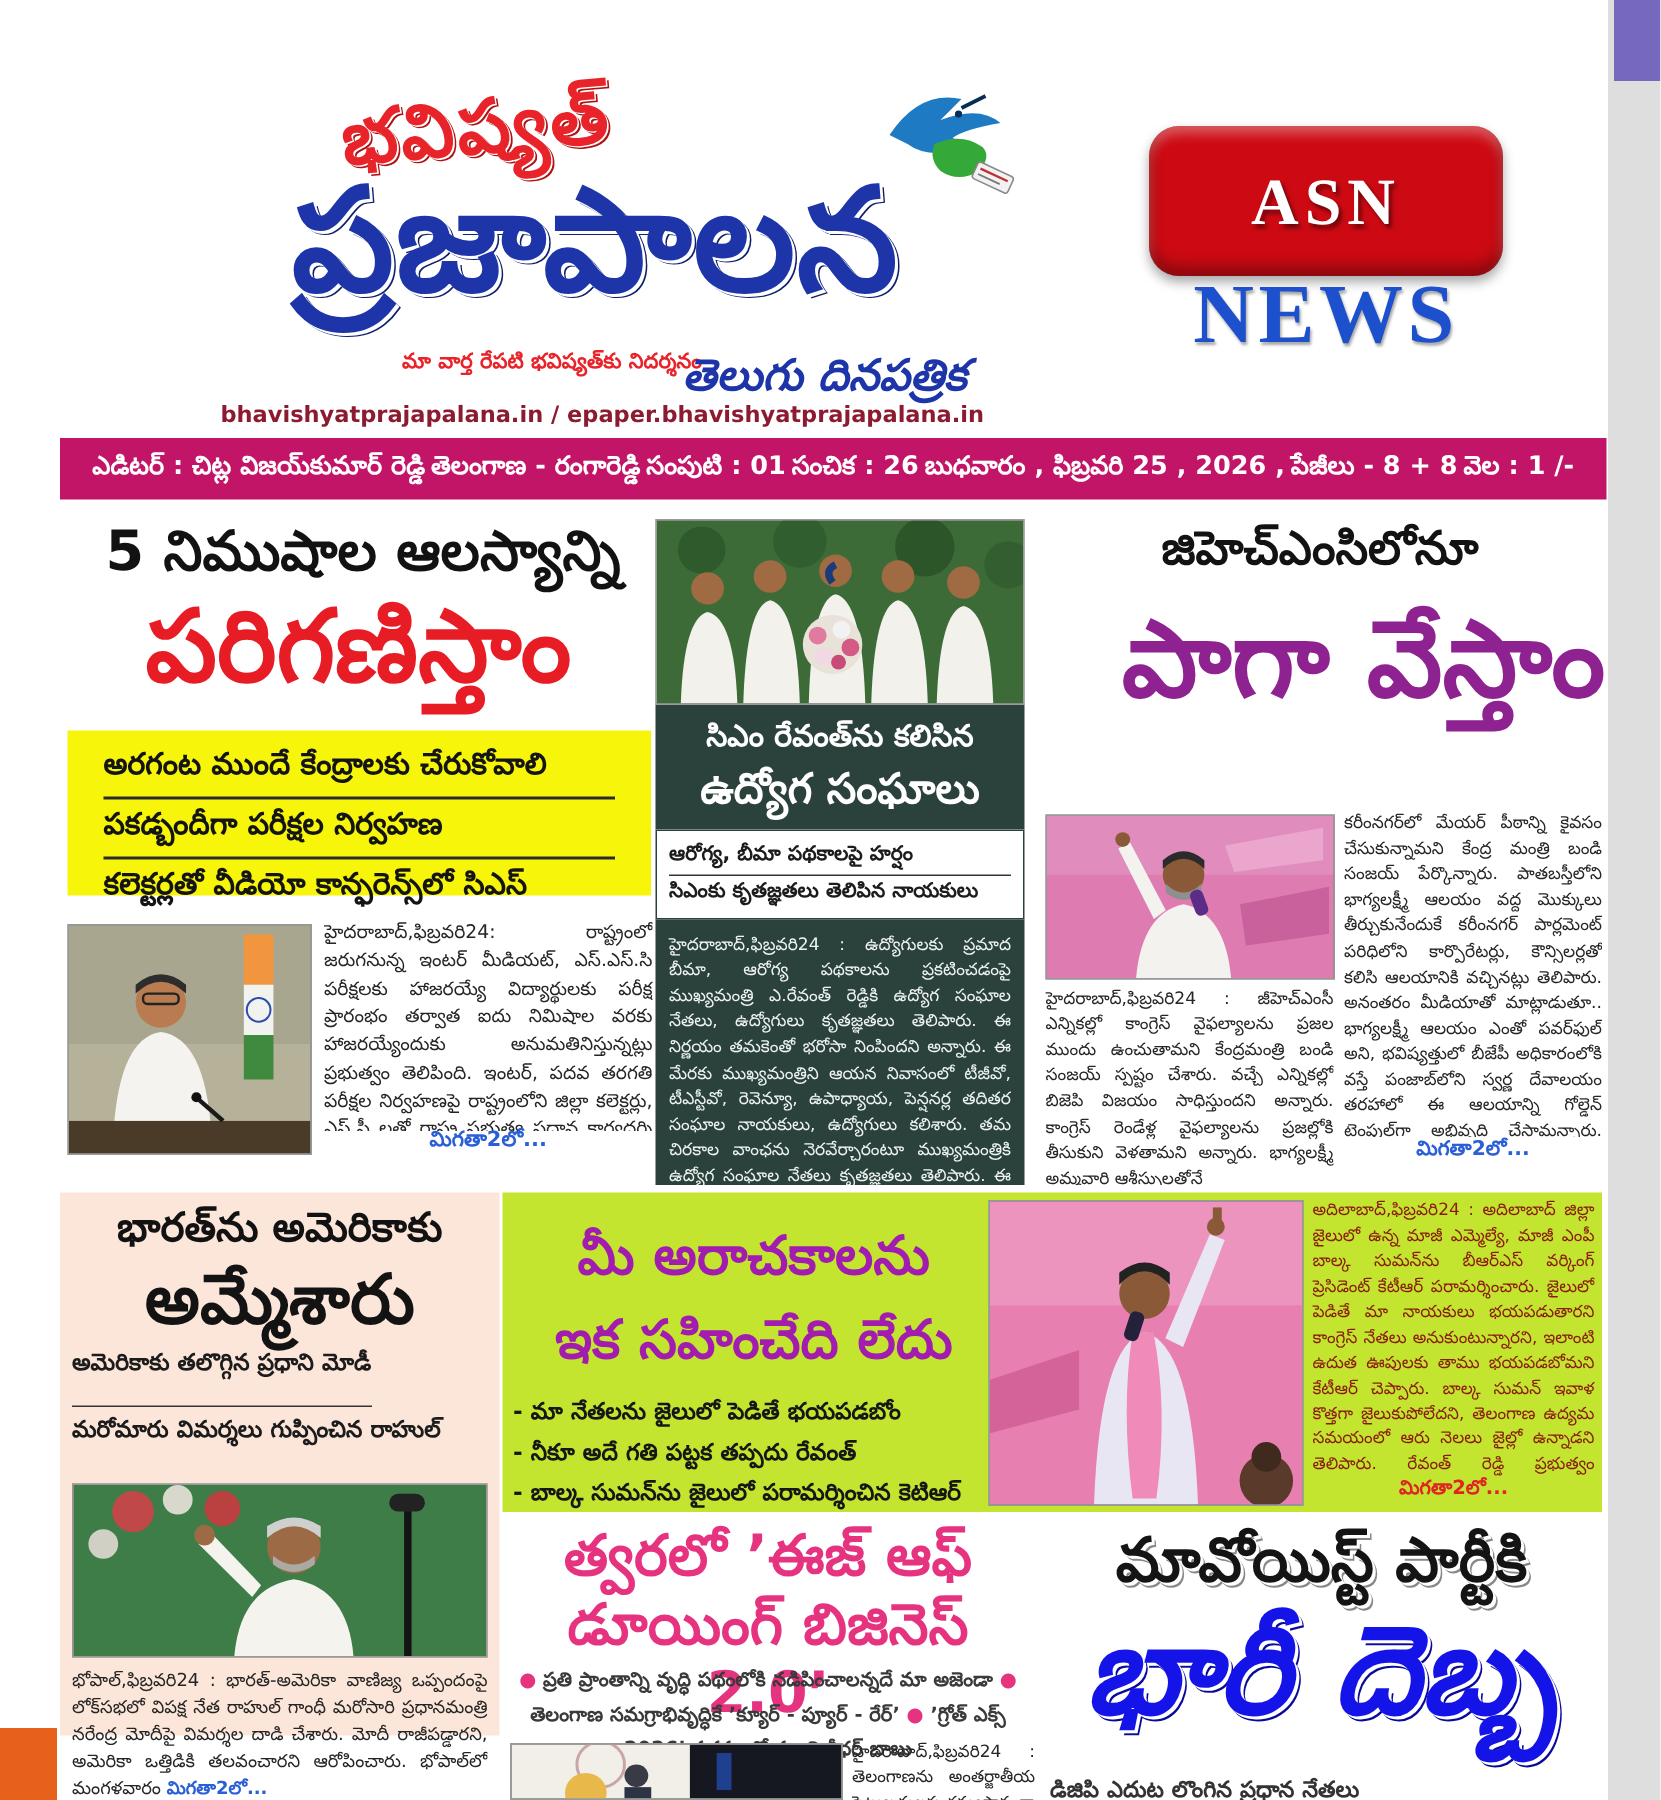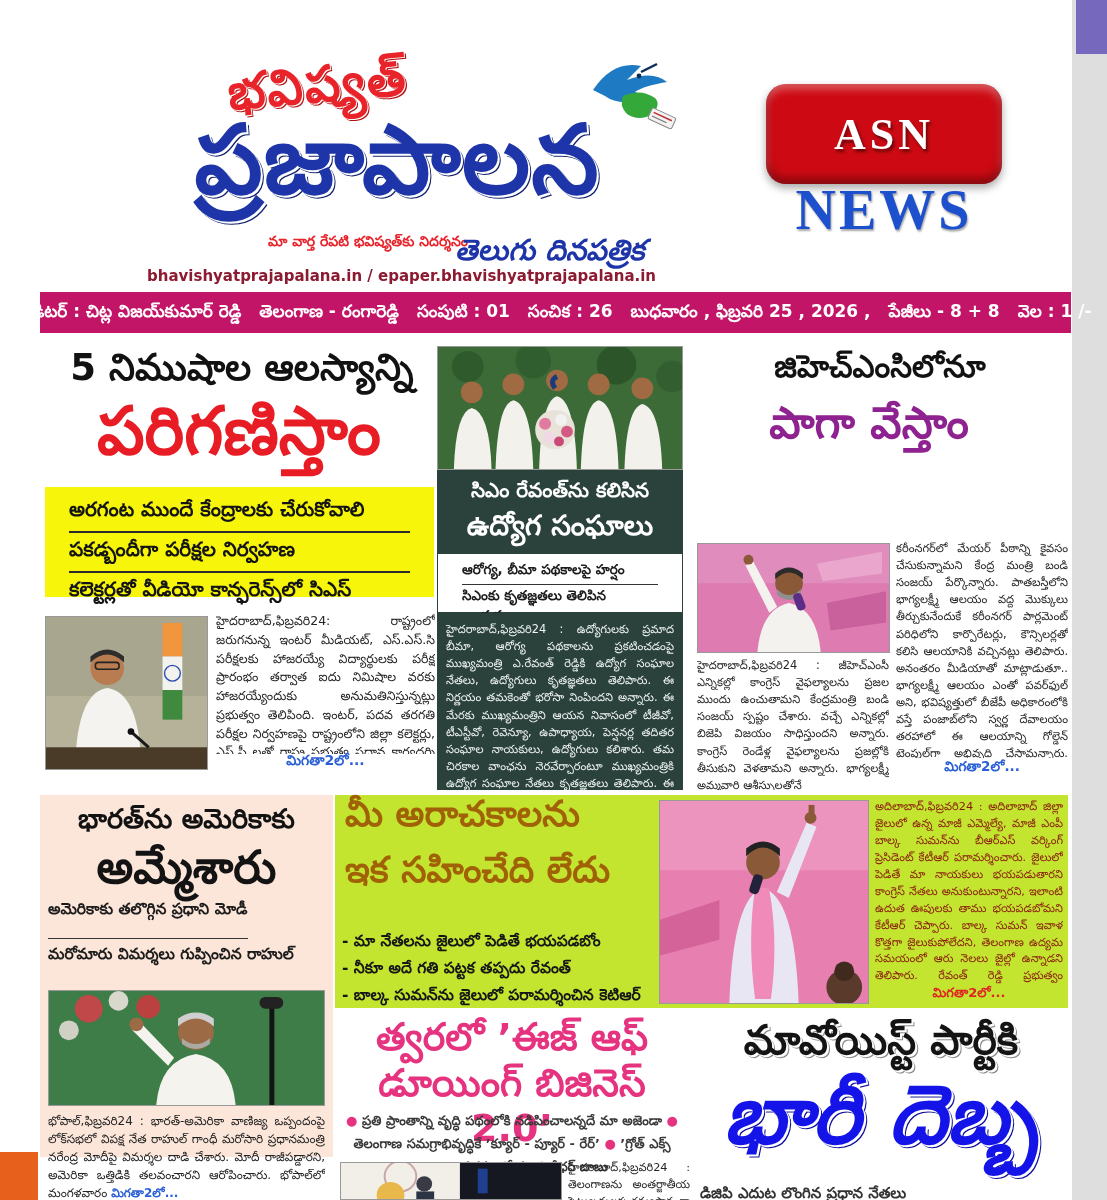--- a/index.html
+++ b/index.html
@@ -28,21 +28,21 @@
              display:flex; align-items:center; justify-content:center; }
   .asn-text { font-family:"Liberation Serif","DejaVu Serif",serif; font-size:44px; font-weight:bold; color:#ffffff;
               letter-spacing:4px; text-shadow:2px 3px 3px rgba(0,0,0,.5); }
   .news-text { position:absolute; left:766px; top:182px; width:236px; text-align:center;
                font-family:"Liberation Serif","DejaVu Serif",serif; font-size:56px; font-weight:bold; color:#1d50cc;
                letter-spacing:3px; text-shadow:1px 2px 2px rgba(0,0,0,.35); line-height:1; }
 
   
   .infobar { position:absolute; left:40px; top:292px; width:1031px; height:41px; background:#c21568;
              color:#ffffff; font-size:17px; font-weight:bold; display:flex; align-items:center; justify-content:center;
-             gap:18px; white-space:nowrap; }
+             gap:4px; white-space:nowrap; }
 
   
   .kicker { font-weight:bold; color:#121212; text-align:center; }
   .body-txt { font-size:12.5px; line-height:1.5; color:#252525; text-align:justify; overflow:hidden; }
   .more-blue { color:#2a5fd6; font-weight:bold; }
   .more-red { color:#e02424; font-weight:bold; }
 
   
   .s1-kicker { position:absolute; left:62px; top:346px; width:360px; font-size:37px; }
   .s1-head { position:absolute; left:44px; top:390px; width:390px; font-size:67px; font-weight:bold;
@@ -54,29 +54,29 @@
   .s1-body { position:absolute; left:216px; top:612px; width:219px; height:142px; }
   .s1-more { position:absolute; left:216px; top:752px; width:219px; text-align:center; font-size:14px; }
 
   
   .s2-photo { position:absolute; left:437px; top:346px; width:246px; height:124px; }
   .s2-headbox { position:absolute; left:437px; top:470px; width:246px; height:83px; background:#2b413c;
                 color:#fff; text-align:center; padding-top:8px; }
   .s2-head1 { font-size:20px; font-weight:bold; }
   .s2-head2 { font-size:28px; font-weight:bold; margin-top:2px; }
   .s2-subbox { position:absolute; left:437px; top:553px; width:246px; height:60px; background:#fff;
-               border:1px solid #2b413c; padding:5px 24px; }
+               border:1px solid #2b413c; padding:5px 8px; }
   .s2-subbox .sline { font-size:13.5px; font-weight:bold; color:#1c1c1c; padding:2px 0 3px; }
   .s2-subbox .sline.u { border-bottom:1.5px solid #333; }
   .s2-bodybox { position:absolute; left:437px; top:613px; width:246px; height:177px; background:#2b413c;
                 color:#eef4f1; padding:8px 9px; font-size:11.4px; line-height:1.5; text-align:justify; overflow:hidden; }
 
   
   .s3-kicker { position:absolute; left:700px; top:348px; width:360px; font-size:31px; }
-  .s3-head { position:absolute; left:680px; top:394px; width:378px; font-size:44px; font-weight:bold;
+  .s3-head { position:absolute; left:720px; top:394px; width:378px; font-size:71px; font-weight:bold;
              color:#8e2290; text-align:center; line-height:1.3; }
   .s3-bullets { position:absolute; left:690px; top:487px; width:375px; font-size:16.5px; font-weight:bold;
                 color:#1a1a1a; line-height:1.6; }
   .s3-photo { position:absolute; left:697px; top:543px; width:193px; height:110px; }
   .s3-col1 { position:absolute; left:697px; top:657px; width:192px; height:133px; font-size:11.4px; }
   .s3-col2 { position:absolute; left:896px; top:540px; width:172px; height:218px; font-size:11.4px; }
   .s3-more { position:absolute; left:896px; top:758px; width:172px; text-align:center; font-size:13.5px; }
 
   
   .s4-box { position:absolute; left:40px; top:795px; width:293px; height:362px; background:#fce6da; padding:6px 8px; }
@@ -86,22 +86,22 @@
   .s4-sub.u { border-bottom:1.5px solid #333; display:inline-block; }
   .s4-photo { width:277px; height:116px; margin-top:7px; }
   .s4-body { margin-top:6px; font-size:12px; }
   .s5-bluebox { position:absolute; left:40px; top:1158px; width:293px; height:42px; background:#1b50b5;
                 border:3px solid #0d3a8e; display:flex; align-items:flex-start; justify-content:center; }
   .s5-bluebox span { font-size:27px; font-weight:bold; font-style:italic; color:#ffffff; margin-top:6px;
                      text-shadow:1px 1px 0 #0a2f75; }
 
   
   .s6-box { position:absolute; left:335px; top:795px; width:733px; height:213px; background:#c3e52f; }
-  .s6-head { position:absolute; left:345px; top:786px; width:315px; font-size:36px; font-weight:bold;
-             color:#a16207; text-align:left; line-height:1.55; }
+  .s6-head { position:absolute; left:345px; top:810px; width:315px; font-size:36px; font-weight:bold;
+             color:#a21caf; text-align:center; line-height:1.55; }
   .s6-bullets { position:absolute; left:342px; top:928px; width:320px; font-size:15.5px; font-weight:bold;
                 color:#161616; line-height:1.75; }
   .s6-photo { position:absolute; left:659px; top:800px; width:210px; height:204px; }
   .s6-body { position:absolute; left:875px; top:799px; width:188px; height:186px; font-size:11.3px;
              line-height:1.5; color:#8a1a0f; text-align:justify; overflow:hidden; }
   .s6-more { position:absolute; left:875px; top:985px; width:188px; text-align:center; font-size:13px; }
 
   
   .s7-head { position:absolute; left:337px; top:1015px; width:350px; font-size:38px; font-weight:bold;
              color:#e6337f; text-align:center; line-height:1.2; }

